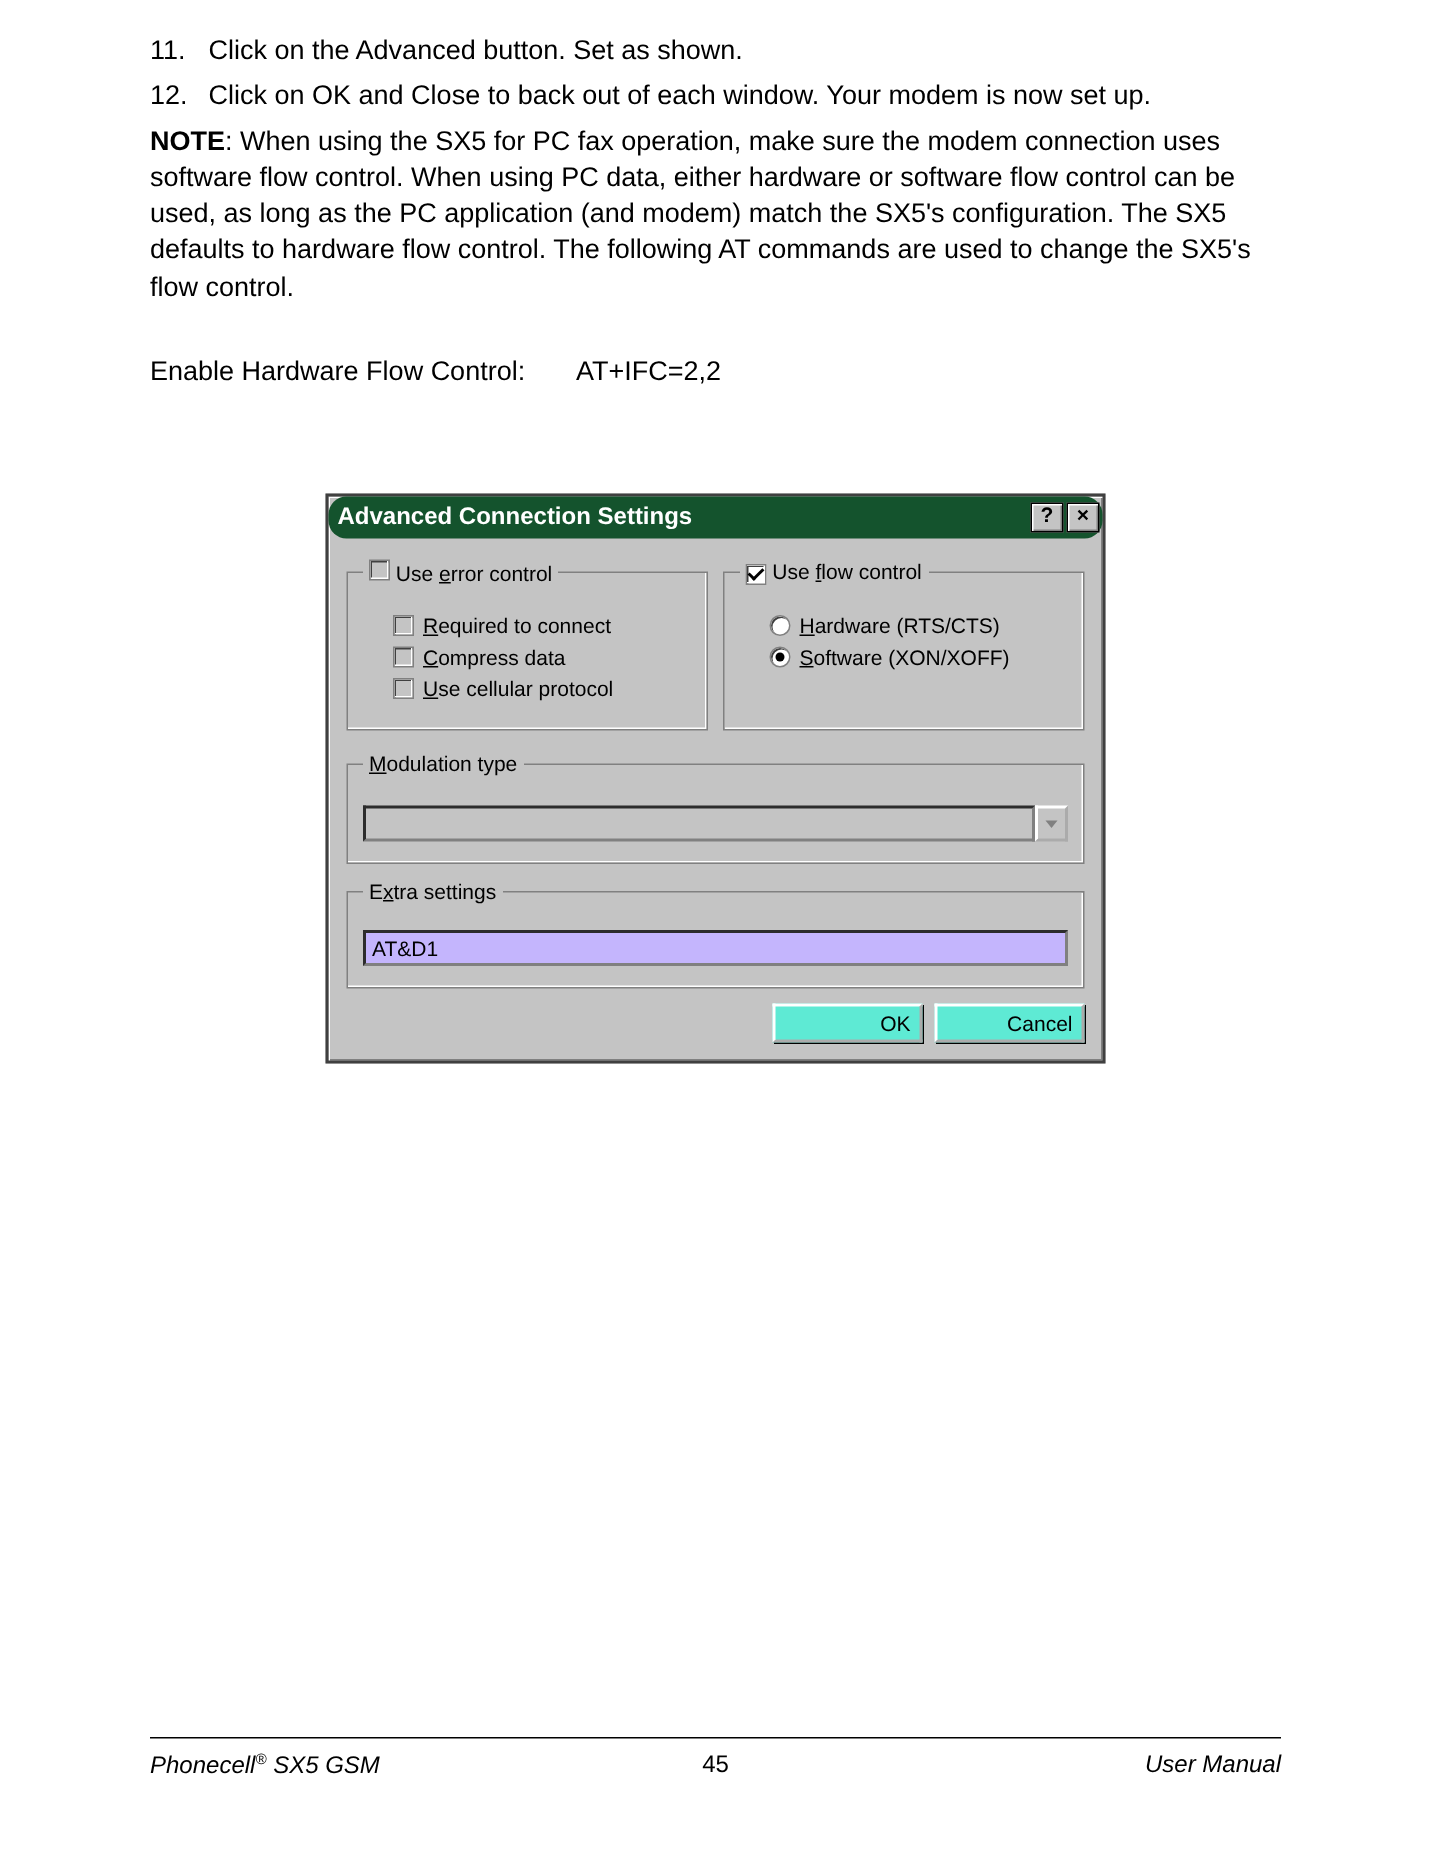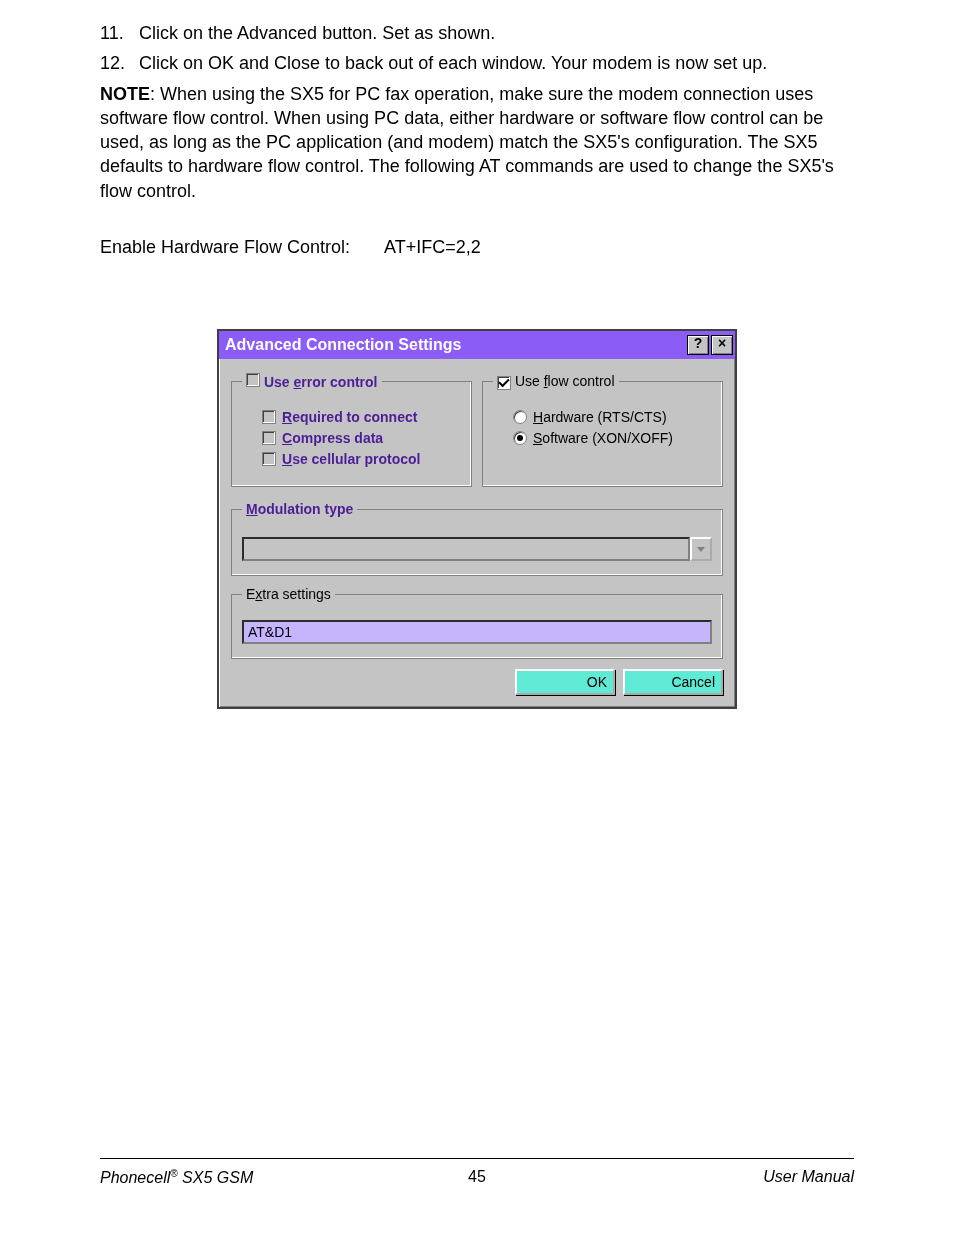--- a/index.html
+++ b/index.html
@@ -48,29 +48,30 @@
   
   .dialog {
     width: 520px;
     margin: 68px auto 0 auto;
     background: #c4c4c4;
     border: 2px solid #404040;
     box-shadow: inset 1px 1px 0 #fff, inset -1px -1px 0 #808080;
     box-sizing: border-box;
   }
   .titlebar {
-    background: #8b5cf6;
+    background: #14532d;
     color: #fff;
     font-weight: bold;
     font-size: 16px;
     padding: 4px 2px 4px 6px;
     display: flex;
     align-items: center;
     justify-content: space-between;
     font-family: "MS Sans Serif", Tahoma, Arial, sans-serif;
+    border-radius: 12px;
   }
   .titlebar-buttons { display: flex; gap: 2px; }
   .title-btn {
     width: 20px; height: 18px;
     background: #c4c4c4;
     border: 1px solid #000;
     box-shadow: inset 1px 1px 0 #fff, inset -1px -1px 0 #808080;
     font-size: 14px; line-height: 14px;
     font-weight: bold;
     text-align: center;
@@ -87,21 +88,21 @@
     border: 1px solid #808080;
     box-shadow: inset -1px -1px 0 #fff;
     margin: 4px 0 10px 0;
     padding: 14px 10px 14px 10px;
   }
   fieldset legend {
     padding: 0 4px;
     font-size: 14px;
   }
   fieldset.half { flex: 1 1 50%; }
-  .disabled, .disabled legend { color: #4c1d95; font-weight: bold; }
+  .disabled, .disabled legend { color: #000000; }
   .disabled .underline { text-decoration: underline; }
 
   .ctrl-line { display: flex; align-items: center; gap: 6px; margin: 5px 0 5px 4px; }
   .ctrl-line.indent { margin-left: 20px; }
   .checkbox, .radio {
     width: 14px; height: 14px;
     background: #fff;
     border: 1px solid #808080;
     box-shadow: inset -1px -1px 0 #fff, inset 1px 1px 0 #404040;
     box-sizing: border-box;

